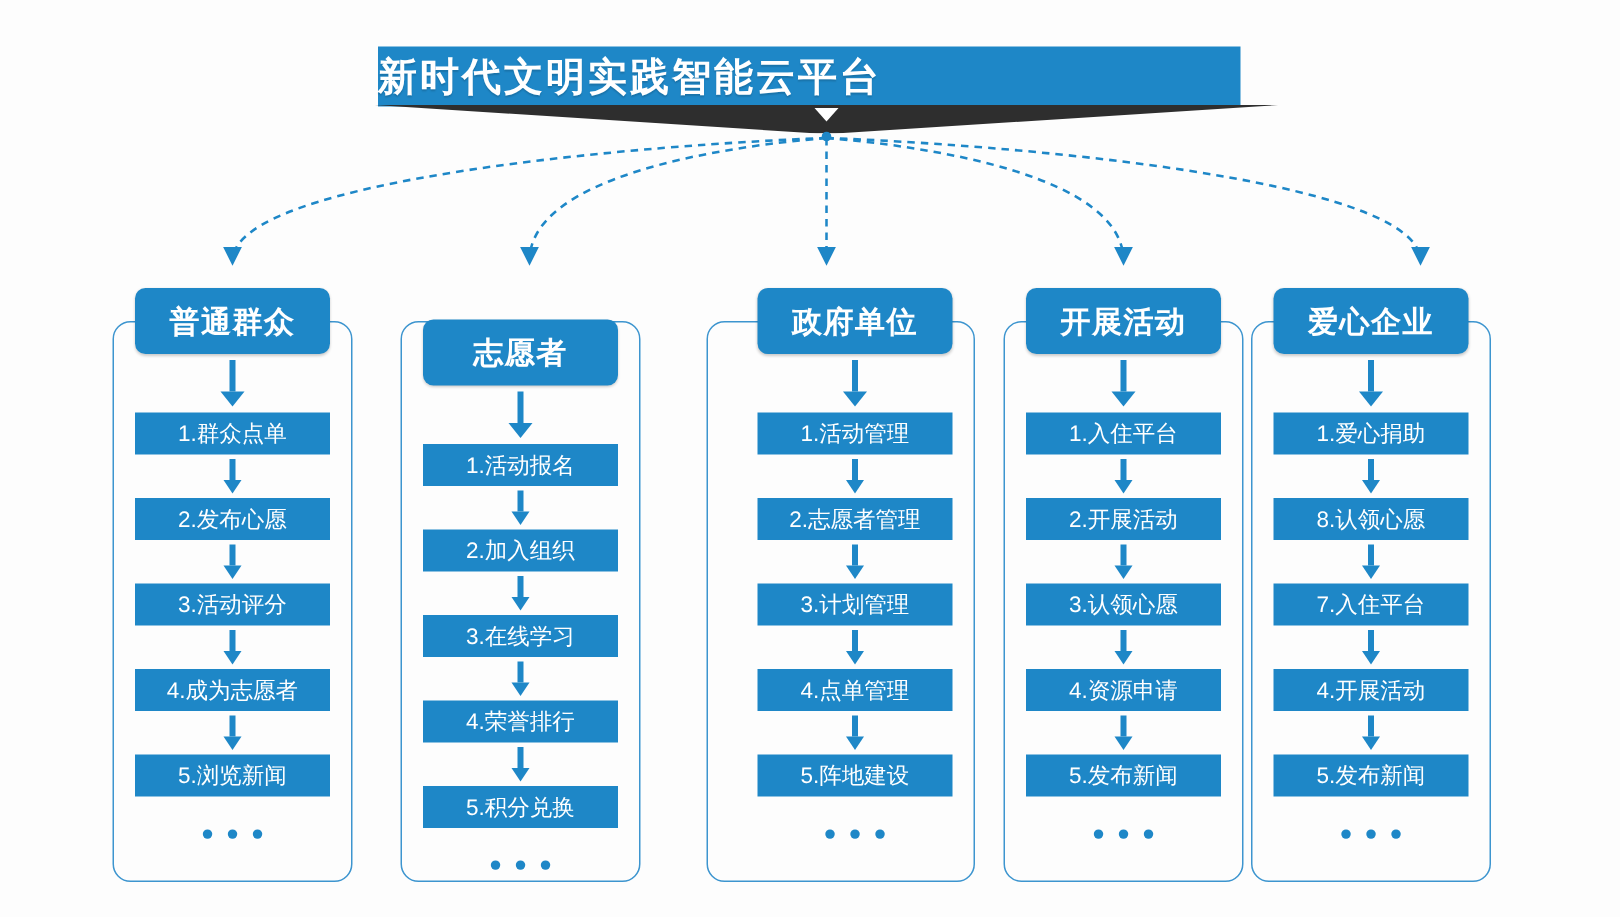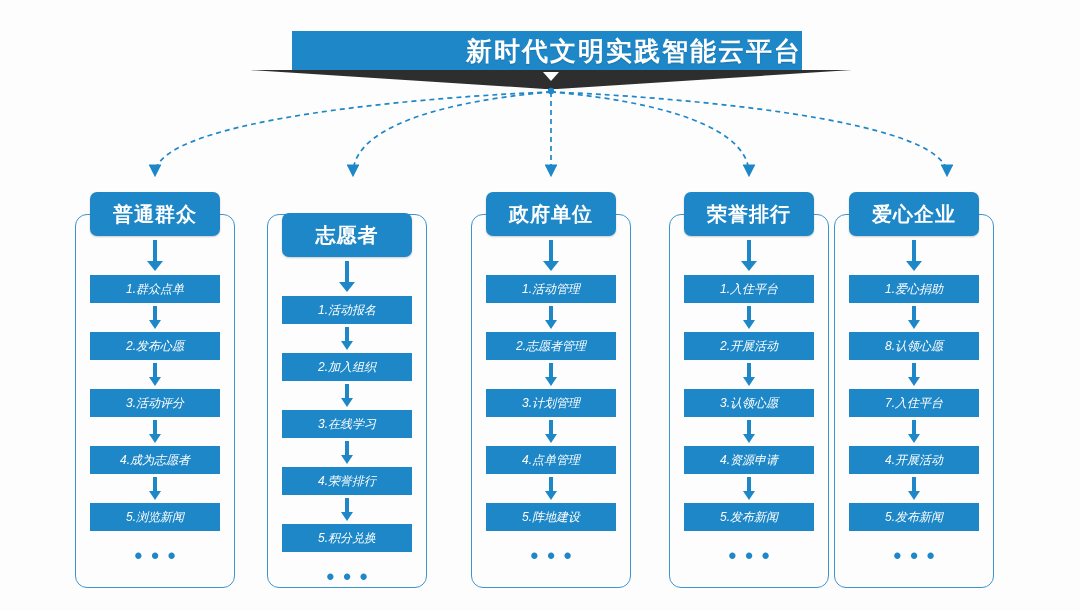--- a/index.html
+++ b/index.html
@@ -9,23 +9,23 @@
     --bg:#FDFDFD;
   }
   html,body{margin:0;padding:0;}
   body{
     width:1080px;height:611px;position:relative;overflow:hidden;
     background:var(--bg);
     font-family:"Liberation Sans","DejaVu Sans",sans-serif;
   }
   
   .banner{
-    position:absolute;left:252px;top:31px;width:510px;height:40px;
+    position:absolute;left:252px;top:31px;width:575px;height:40px;
     background:var(--blue);
-    display:flex;align-items:center;justify-content:flex-end;margin-left:40px;
+    display:flex;align-items:center;justify-content:flex-start;
   }
   .banner-title{
     color:#fff;font-size:26px;font-weight:bold;letter-spacing:2px;
     text-shadow:0 1px 1px rgba(0,0,0,.15);
   }
   .ribbon{
     position:absolute;left:250px;top:70px;width:602px;height:19px;
     background:var(--ribbon);
     -webkit-clip-path:polygon(0 0,100% 0,51% 100%,49% 100%);
     clip-path:polygon(0 0,100% 0,51% 100%,49% 100%);
@@ -52,21 +52,21 @@
     position:relative;z-index:1;width:130px;height:44px;
     background:var(--blue);border-radius:7px;
     display:flex;align-items:center;justify-content:center;
     color:#fff;font-size:20px;font-weight:bold;letter-spacing:1px;
     box-shadow:0 1px 2px rgba(0,0,0,.2);
   }
   .flow-item{
     position:relative;z-index:1;width:130px;height:28px;
     background:var(--blue);
     display:flex;align-items:center;justify-content:center;
-    color:#fff;font-size:12px;font-style:italic;
+    color:#fff;font-size:15px;
   }
   .v-arrow{
     position:relative;z-index:1;
     display:flex;flex-direction:column;align-items:center;
     height:29px;padding:3px 0;box-sizing:border-box;
   }
   .v-arrow.long{height:39px;padding:4px 0;}
   .v-arrow .stem{width:3.5px;flex:1;background:var(--blue);}
   .v-arrow.long .stem{width:4px;}
   .v-arrow .head{
@@ -163,21 +163,21 @@
         <div class="head"></div>
       </div>
       <div class="flow-item">4.荣誉排行</div>
       <div class="v-arrow">
         <div class="stem"></div>
         <div class="head"></div>
       </div>
       <div class="flow-item">5.积分兑换</div>
       <div class="more-dots">•••</div>
     </div>
-    <div class="column" style="left: 471px;">
+    <div class="column" style="left: 471px; padding-left: 19px;">
       <div class="column-outline"></div>
       <div class="column-header">政府单位</div>
       <div class="v-arrow long">
         <div class="stem"></div>
         <div class="head"></div>
       </div>
       <div class="flow-item">1.活动管理</div>
       <div class="v-arrow">
         <div class="stem"></div>
         <div class="head"></div>
@@ -195,21 +195,21 @@
       <div class="flow-item">4.点单管理</div>
       <div class="v-arrow">
         <div class="stem"></div>
         <div class="head"></div>
       </div>
       <div class="flow-item">5.阵地建设</div>
       <div class="more-dots">•••</div>
     </div>
     <div class="column" style="left: 669px;">
       <div class="column-outline"></div>
-      <div class="column-header">荣誉排行</div>
+      <div class="column-header">开展活动</div>
       <div class="v-arrow long">
         <div class="stem"></div>
         <div class="head"></div>
       </div>
       <div class="flow-item">1.入住平台</div>
       <div class="v-arrow">
         <div class="stem"></div>
         <div class="head"></div>
       </div>
       <div class="flow-item">2.开展活动</div>

